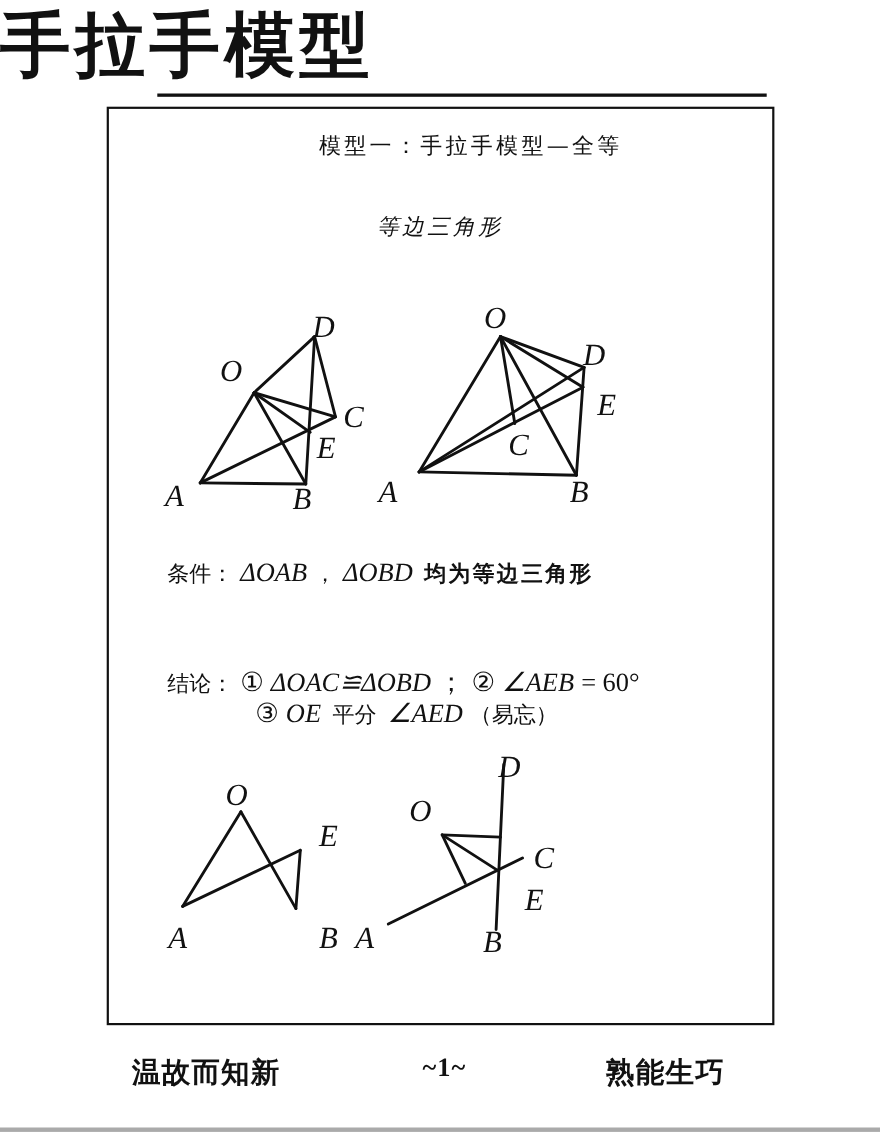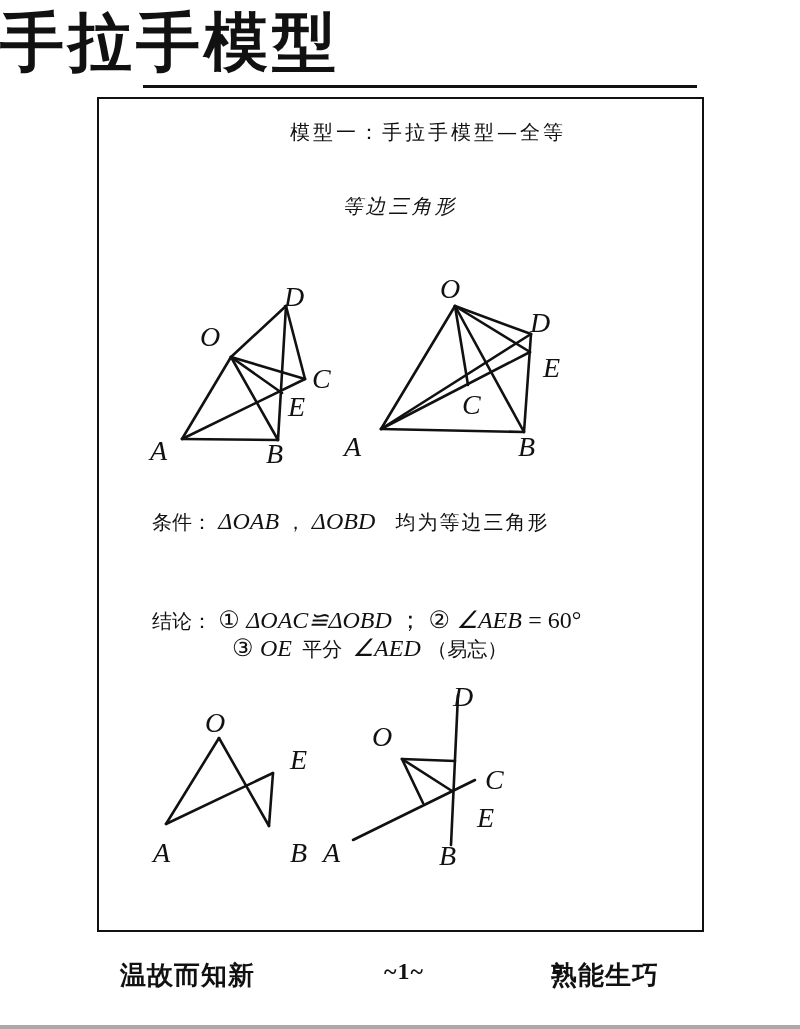--- a/index.html
+++ b/index.html
@@ -94,21 +94,21 @@
     <text x="323" y="862">A</text>
     <text x="439" y="865">B</text>
   </g>
 </svg>
 
 <div class="line-text" style="left:152px; top:508px;">
   <span>条件：</span>
   <span class="math" style="">ΔOAB</span>
   <span>，</span>
   <span class="math">ΔOBD</span>
-  <span style="margin-left:14px; letter-spacing:2px;">均为等边三角形</span>
+  <span style="margin-left:4px; letter-spacing:2px;font-weight:bold;">均为等边三角形</span>
 </div>
 
 <div class="line-text" style="left:152px; top:604px;">
   <span>结论：</span>
   <span class="mathn">①</span>
   <span class="math">ΔOAC≌ΔOBD</span>
   <span class="mathn">；</span>
   <span class="mathn">②</span>
   <span class="math">∠AEB</span>
   <span class="mathn">= 60°</span>

